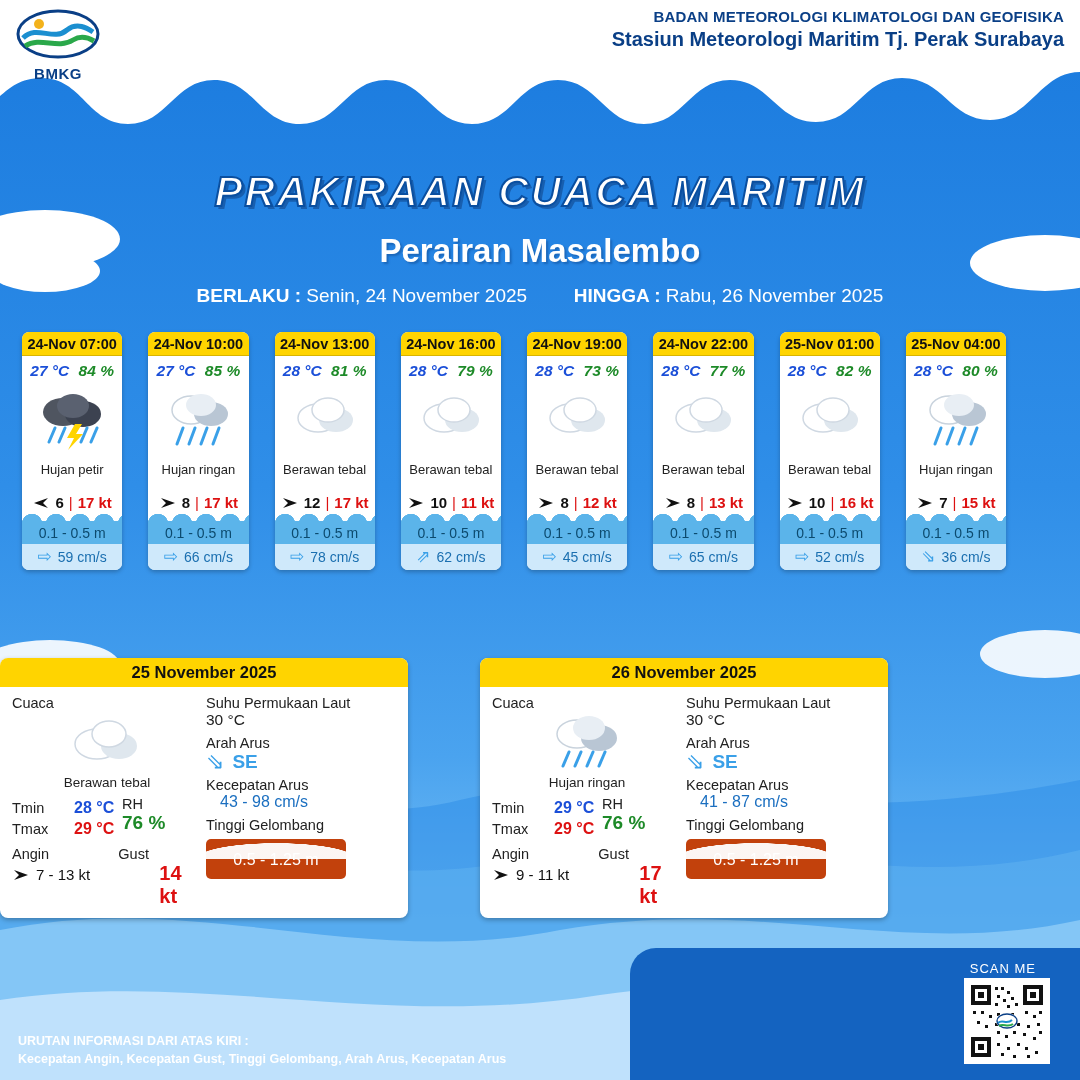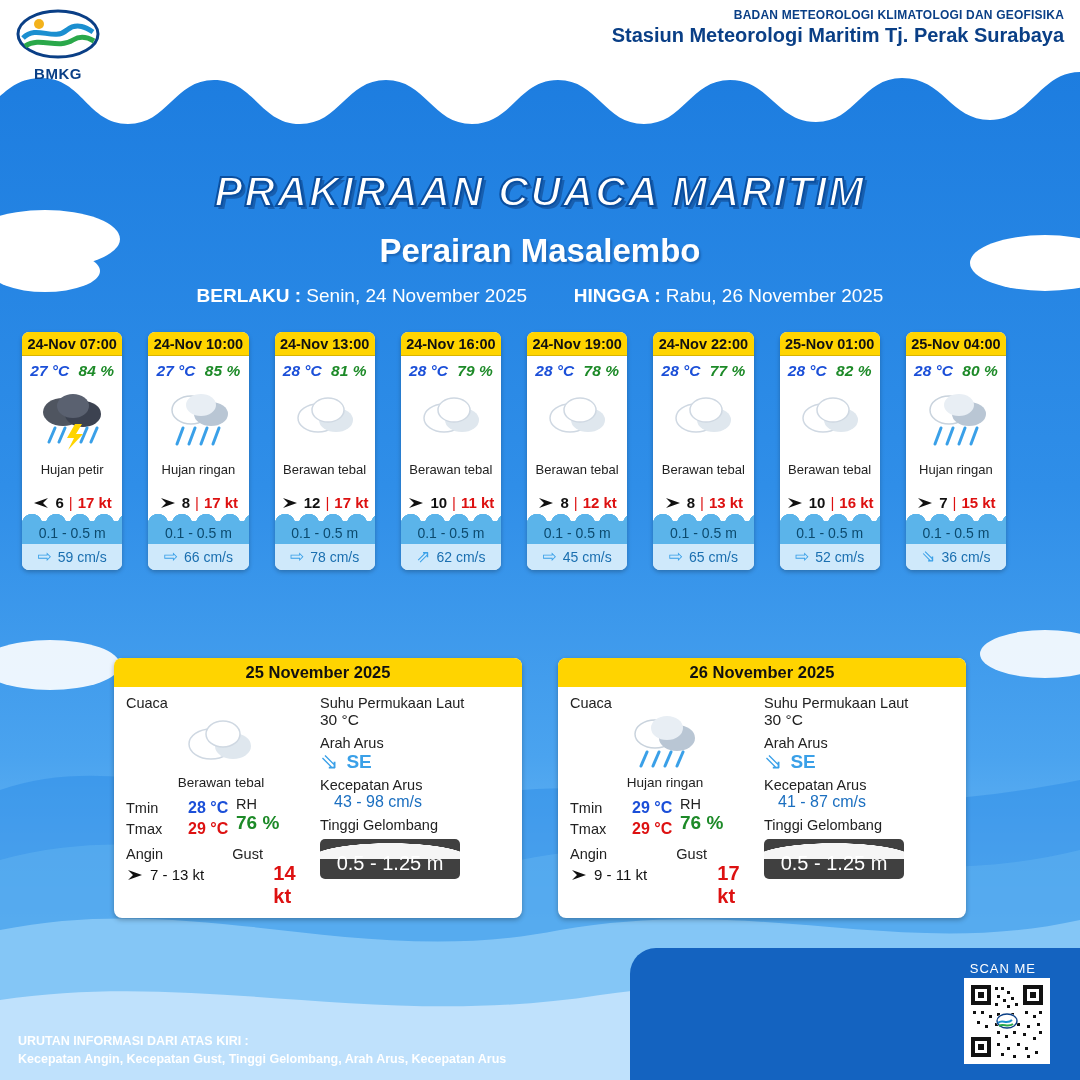--- a/index.html
+++ b/index.html
@@ -13,21 +13,21 @@
 
   
   .bg { position:absolute; inset:0; background:linear-gradient(180deg,#1a7ade 0%,#2f8ee8 45%,#4aa3ef 70%,#79c1f5 88%,#a8d9fb 100%); }
   .bg-wave { position:absolute; left:0; width:100%; }
 
   
   .cloud { position:absolute; background:#ffffff; border-radius:50%; opacity:1; }
 
   
   .hdr-text { position:absolute; right:16px; top:8px; text-align:right; color:#0a3f86; line-height:1.25; }
-  .hdr-text .l1 { font-size:12px; font-weight:bold; letter-spacing:.2px; }
+  .hdr-text .l1 { font-size:15px; font-weight:bold; letter-spacing:.2px; }
   .hdr-text .l2 { font-size:20px; font-weight:bold; }
 
   .logo { position:absolute; left:14px; top:8px; width:88px; height:74px; text-align:center; }
   .logo .lbl { font-size:15px; font-weight:bold; color:#0a3f86; letter-spacing:.5px; margin-top:1px; }
 
   
   .title-main {
     position:absolute; top:168px; width:100%; text-align:center;
     font-size:42px; font-weight:bold; font-style:italic; letter-spacing:2px;
     color:#ffffff; -webkit-text-stroke:2px #0a4fa0;
@@ -78,21 +78,21 @@
       radial-gradient(circle at 106px 14px, #5bb4ea 10px, transparent 10.5px),
       radial-gradient(circle at 126px 14px, #5bb4ea 10px, transparent 10.5px);
   }
   .card-cur {
     background:#cfe9fb; color:#1a6fb0; font-size:14px; text-align:center;
     padding:4px 0 5px; display:flex; align-items:center; justify-content:center; gap:6px;
   }
   .arrow { display:inline-block; color:#3aa0e8; font-size:17px; line-height:1; }
 
   
-  .daily { position:absolute; top:658px; left:0; width:100%; display:flex; justify-content:center; gap:36px; }
+  .daily { position:absolute; top:658px; left:0; width:100%; display:flex; gap:72px; }
   .panel { width:408px; background:#ffffff; border-radius:8px; overflow:hidden; box-shadow:0 2px 5px rgba(0,0,0,.28); }
   .panel-hd { background:#ffd400; text-align:center; font-size:16.5px; font-weight:bold; color:#111; padding:5px 0 5px; }
   .panel-body { display:flex; padding:8px 12px 10px; }
   .pcol-l { width:196px; }
   .pcol-r { width:200px; padding-left:4px; }
   .lbl { font-size:14.5px; color:#222; }
   .cond-icon { height:62px; display:flex; align-items:center; justify-content:center; }
   .cond-name { font-size:13.5px; color:#222; text-align:center; margin-top:2px; }
   .rowline { display:flex; align-items:baseline; margin-top:3px; }
   .rowline .k { font-size:14.5px; color:#222; width:62px; }
@@ -100,23 +100,23 @@
   .rowline .v.red { color:#d11; }
   .rowline2 { display:flex; margin-top:6px; }
   .rowline2 .c1 { width:110px; }
   .rh-val { font-size:19px; font-weight:bold; color:#1d8a28; }
   .gust-val { font-size:20px; font-weight:bold; color:#d11;margin-left:41px; }
   .wind-val { font-size:15px; color:#111; }
   .sst-val { font-size:15.5px; color:#222; }
   .cur-dir { font-size:19px; font-weight:bold; color:#3aa0e8; }
   .cur-spd { font-size:16px; color:#1b6fc0; padding-left:14px; }
   .wave-badge {
-    margin-top:6px; width:140px; height:40px; border-radius:5px; background:#404040;
-    color:#fff; font-size:20px; display:flex; align-items:flex-end; justify-content:center;
-    padding-bottom:4px; position:relative; overflow:hidden;
+    margin-top:6px; width:140px; height:40px; border-radius:5px; background:#c2410c;
+    color:#fff; font-size:16px; display:flex; align-items:flex-end; justify-content:center;
+    padding-bottom:10px; position:relative; overflow:hidden;
   }
   .wave-badge::before {
     content:""; position:absolute; top:4px; left:0; width:100%; height:16px;
     background:radial-gradient(ellipse 80px 16px at 50% 100%, #ffffff 0 98%, transparent 100%);
     opacity:.95;
   }
   .wave-badge span { position:relative; z-index:2; }
 
   
   .legend { position:absolute; left:18px; bottom:12px; color:#ffffff; font-size:12.5px; font-weight:bold; line-height:1.45; }
@@ -306,21 +306,21 @@
     <div class="card-cur">
       <span class="arrow">⇗</span>
       <span>62 cm/s</span>
     </div>
   </div>
 
   <div class="card">
     <div class="card-time">24-Nov 19:00</div>
     <div class="card-tt">
       <span class="t">28 °C</span>
-      <span class="h">78 %</span>
+      <span class="h">73 %</span>
     </div>
     <div class="card-icon">
       <svg width="74" height="62" viewBox="0 0 74 62">
         <ellipse cx="30" cy="28" rx="20" ry="14" fill="#ffffff" stroke="#cfd8e2" stroke-width="1.5"></ellipse>
         <ellipse cx="48" cy="30" rx="17" ry="12" fill="#dfe7ee"></ellipse>
         <ellipse cx="40" cy="20" rx="16" ry="12" fill="#ffffff" stroke="#cfd8e2" stroke-width="1.5"></ellipse>
       </svg>
     </div>
     <div class="card-cond">Berawan tebal</div>
     <div class="card-wind">

